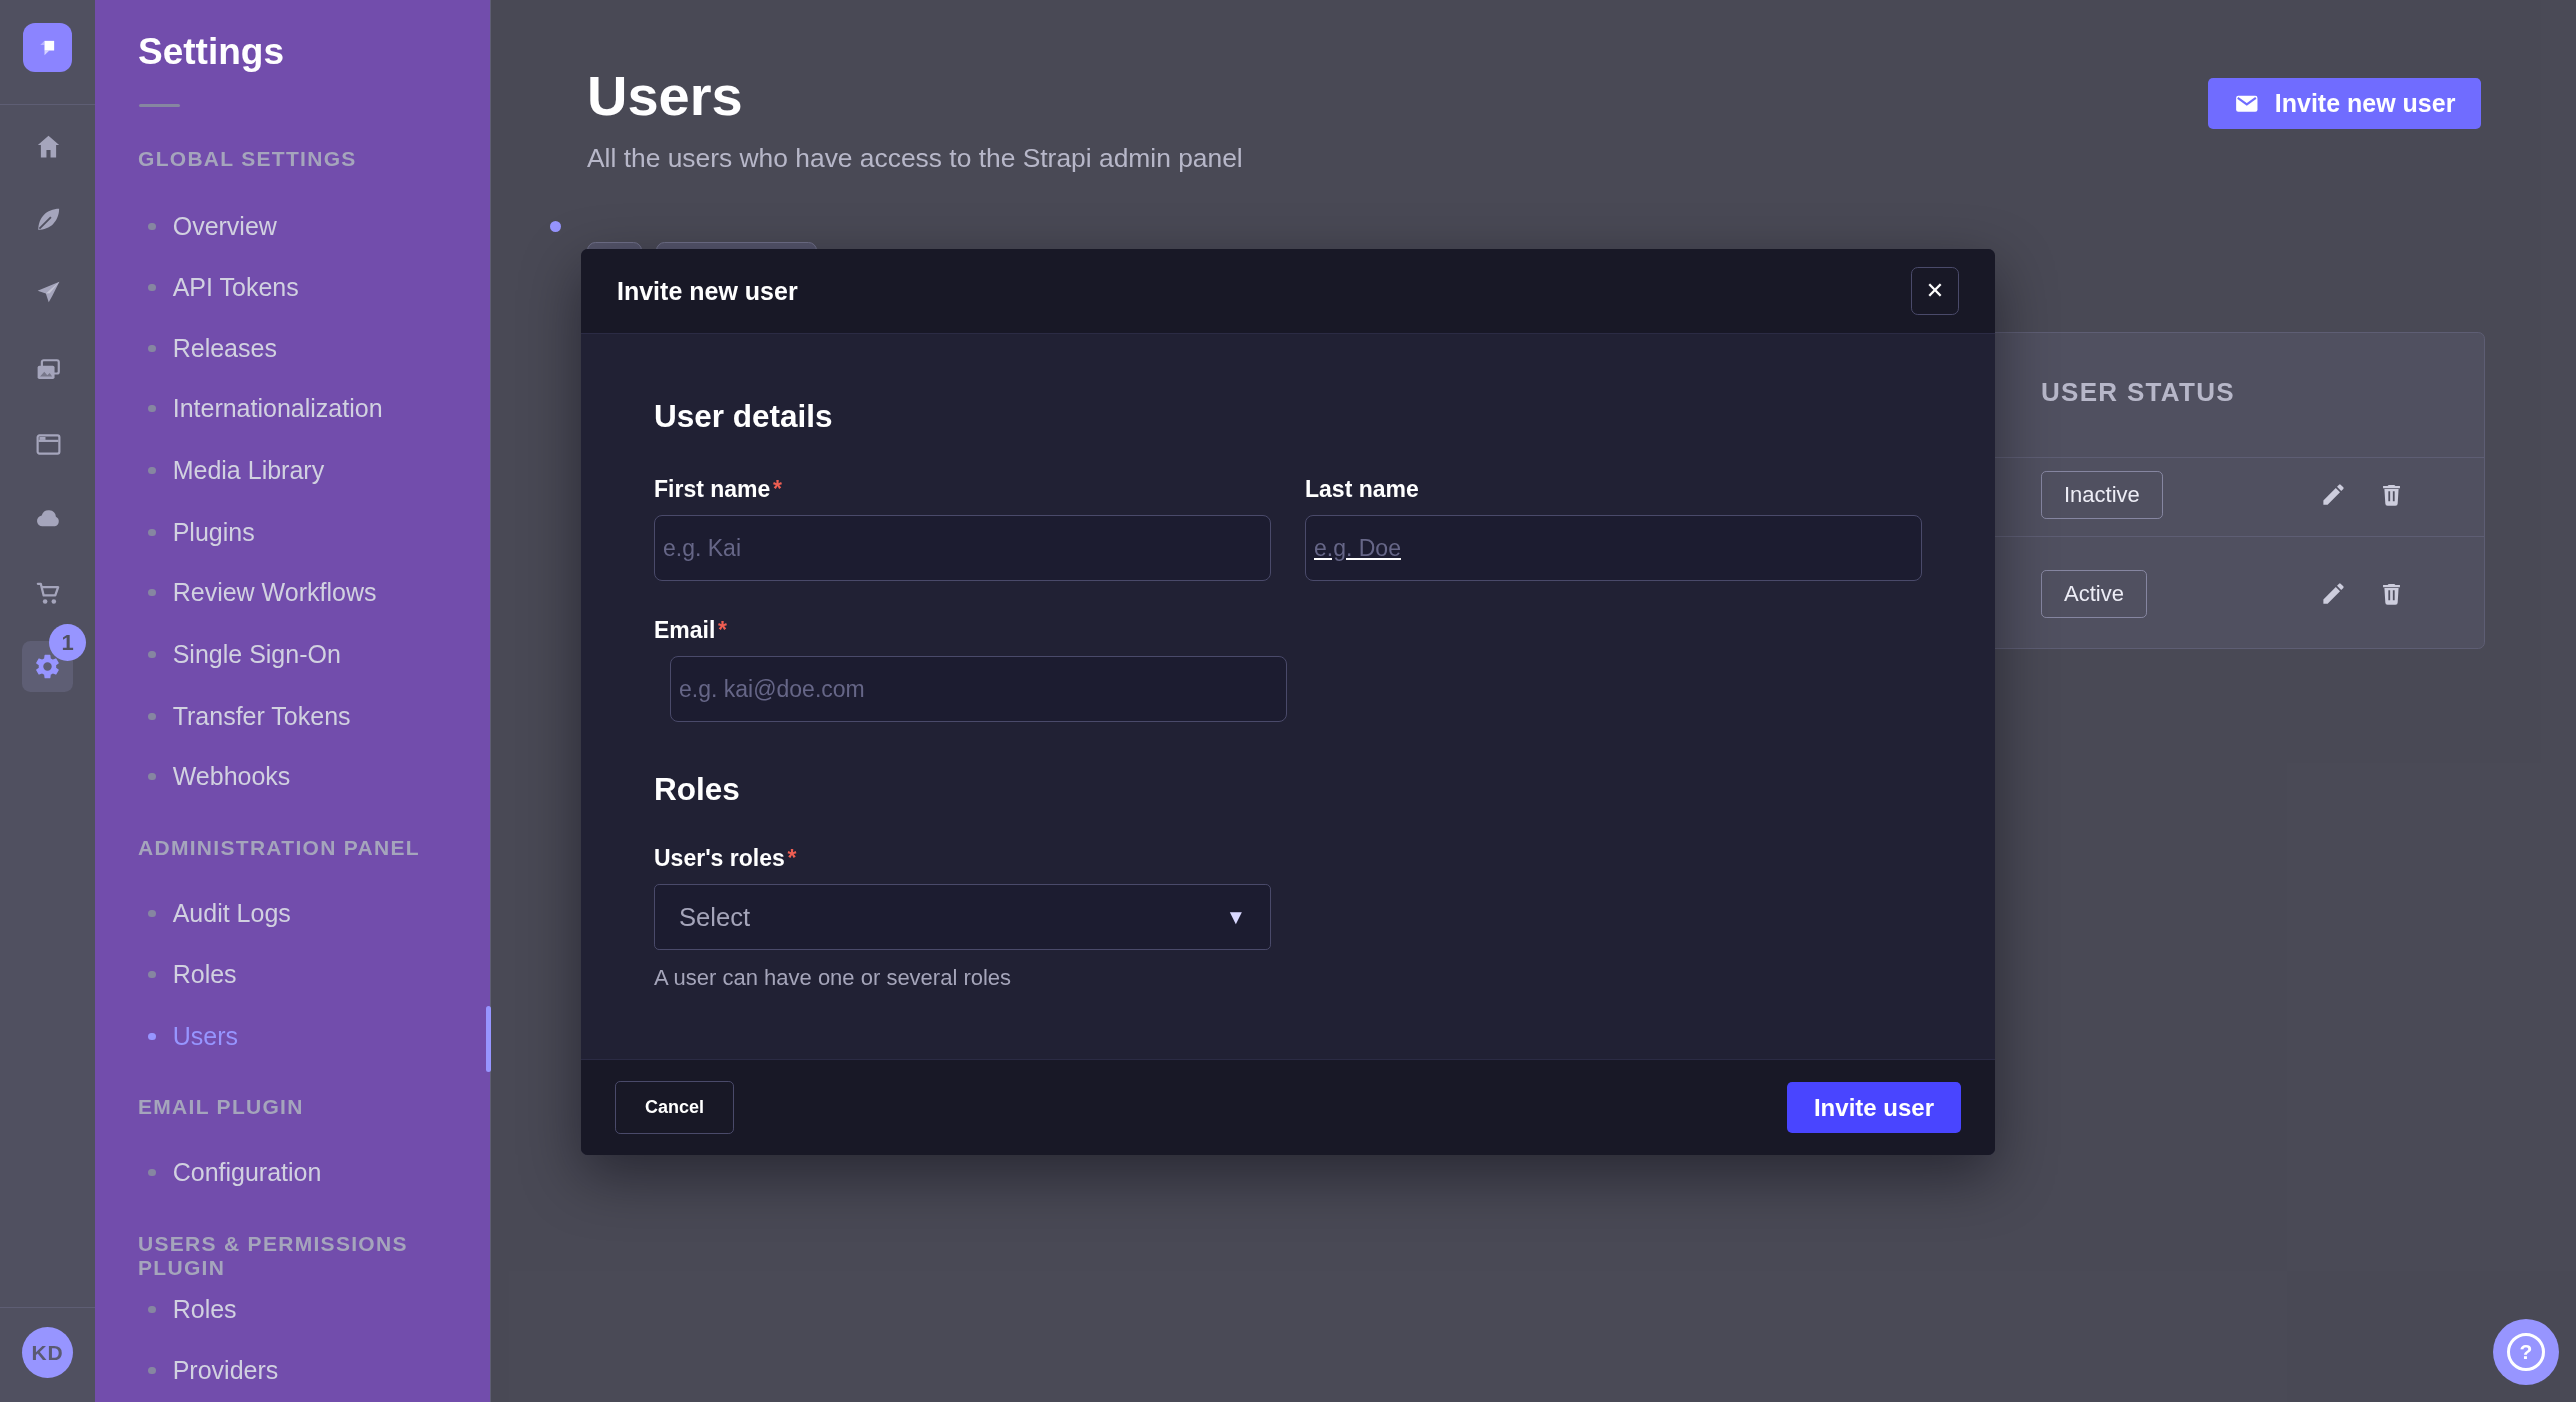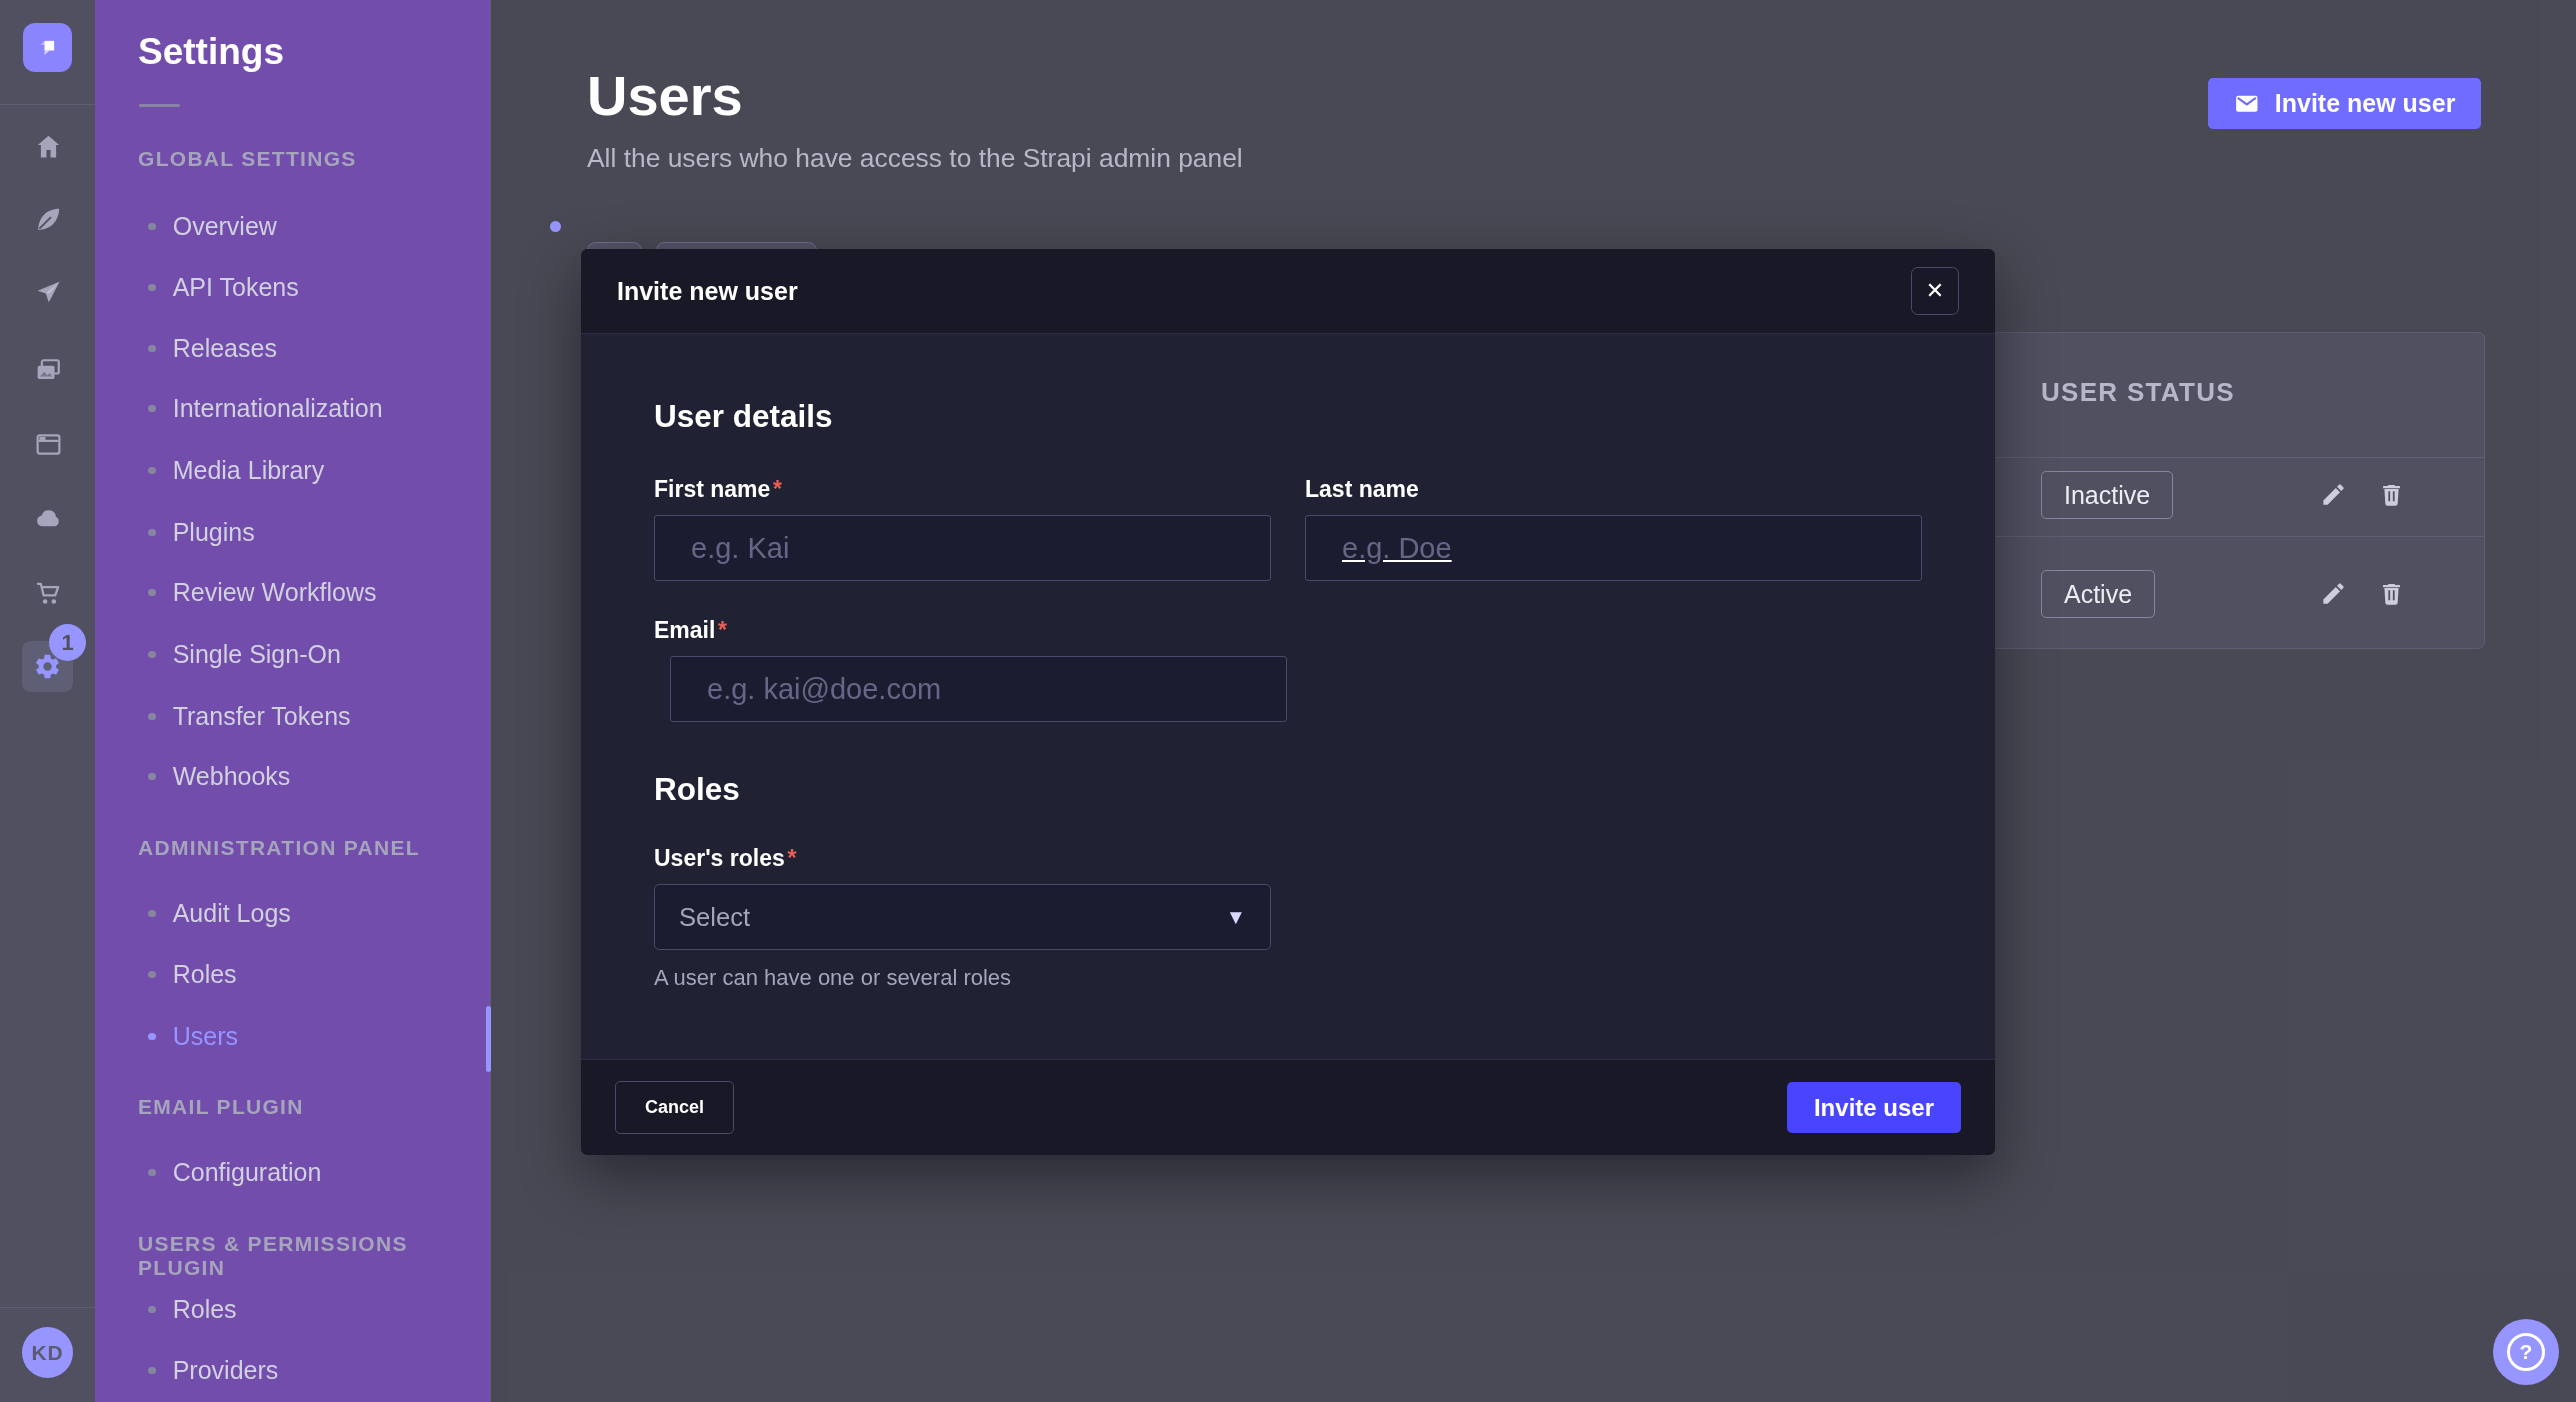--- a/index.html
+++ b/index.html
@@ -37,39 +37,39 @@
   .page-subtitle{position:absolute;left:587px;top:143px;font-size:26.4px;color:#a5a5ba;}
   .invite-top-btn{position:absolute;right:95px;top:78px;height:51px;background:#4945ff;border-radius:5.1px;display:flex;align-items:center;gap:15.3px;padding:0 25.6px;cursor:pointer;}
   .invite-top-btn span{color:#ffffff;font-size:25px;font-weight:600;}
   .partial-btn{position:absolute;top:242px;height:51px;background:#262640;border:0.9px solid #4a4a6a;border-radius:8.5px;}
   .partial-sm{left:587px;width:53px;}
   .partial-lg{left:656px;width:159px;}
   
   .table-card{position:absolute;left:587px;top:332px;width:1896px;height:315px;background:#212134;border:0.9px solid #32324d;border-radius:6.8px;}
   .table-hdr{position:absolute;left:1453px;top:44px;font-size:26px;font-weight:600;letter-spacing:1.3px;color:#a5a5ba;}
   .table-div{position:absolute;left:0;width:1896px;height:0.9px;background:#32324d;}
-  .status-badge{position:absolute;left:1453px;height:46px;border:0.9px solid #666687;border-radius:5.1px;display:flex;align-items:center;padding:0 22px;color:#eaeaf4;font-size:25px;}
+  .status-badge{position:absolute;left:1453px;height:46px;border:0.9px solid #666687;border-radius:5.1px;display:flex;align-items:center;padding:0 22px;color:#eaeaf4;font-size:22px;}
   .row-icon{position:absolute;width:32px;height:32px;cursor:pointer;display:flex;align-items:center;justify-content:center;}
   .row-icon svg{width:27px;height:27px;}
   
   .help-btn{position:absolute;left:2493px;top:1319px;width:66px;height:66px;border-radius:50%;background:#7b79ff;display:flex;align-items:center;justify-content:center;cursor:pointer;}
   .help-ring{width:32px;height:32px;border:3.4px solid #ffffff;border-radius:50%;color:#ffffff;font-size:21px;font-weight:700;display:flex;align-items:center;justify-content:center;}
   
   .overlay{position:absolute;inset:0;background:rgba(250,250,255,0.22);z-index:50;}
   
   .modal{position:absolute;left:581px;top:249px;width:1414px;height:906px;background:#212134;border-radius:6.8px;z-index:100;box-shadow:0 20.4px 60px rgba(3,3,10,0.45);}
   .modal-hdr{position:absolute;left:0;top:0;width:1414px;height:85px;background:#181826;border-radius:6.8px 6.8px 0 0;border-bottom:0.9px solid #2b2b44;display:flex;align-items:center;justify-content:space-between;padding:0 36px;box-sizing:border-box;}
   .modal-title{font-size:25px;font-weight:600;color:#ffffff;}
   .modal-close{width:46px;height:46px;border:0.9px solid #4a4a6a;border-radius:6.8px;background:#181826;color:#ffffff;font-size:22px;display:flex;align-items:center;justify-content:center;cursor:pointer;}
   .modal-body{position:absolute;left:0;top:76px;width:1414px;height:886px;padding:73px 73px 0 73px;box-sizing:border-box;}
   .section-heading{font-size:31.5px;font-weight:600;color:#ffffff;}
   .form-grid{display:grid;grid-template-columns:1fr 1fr;column-gap:34px;}
   .fld-label{font-size:23px;font-weight:600;color:#ffffff;}
   .req{color:#ee5e52;font-weight:700;margin-left:2.6px;}
-  .txt-input{width:100%;height:66px;box-sizing:border-box;background:#1c1c30;border:0.9px solid #4a4a6a;border-radius:3px;color:#ffffff;font-size:29px;padding:0 36px;outline:none;font-family:"Liberation Sans", sans-serif;}
+  .txt-input{width:100%;height:66px;box-sizing:border-box;background:#1c1c30;border:0.9px solid #4a4a6a;border-radius:8px;color:#ffffff;font-size:23px;padding:0 8px;outline:none;font-family:"Liberation Sans", sans-serif;}
   .txt-input::placeholder{color:#666687;opacity:1;}
   .select-box{width:100%;height:66px;box-sizing:border-box;background:#1c1c30;border:0.9px solid #4a4a6a;border-radius:5.1px;display:flex;align-items:center;justify-content:space-between;padding:0 24px;cursor:pointer;}
   .select-value{color:#a5a5ba;font-size:25.6px;}
   .select-chevron{color:#d9d8ff;font-size:20.4px;}
   .helper-text{margin-top:15.3px;font-size:22px;color:#a5a5ba;}
   .toggle-wrap{width:545px;height:72px;box-sizing:border-box;background:#14141f;border:0.9px solid #4a4a6a;border-radius:5.1px;display:flex;padding:4.3px;}
   .toggle-opt{flex:1;display:flex;align-items:center;justify-content:center;font-size:23px;font-weight:600;color:#a5a5ba;border-radius:4.3px;cursor:pointer;letter-spacing:0.4px;}
   .toggle-opt.selected{background:#212134;border:0.9px solid #4a4a6a;color:#7b79ff;font-weight:700;}
   .modal-ftr{position:absolute;left:0;bottom:0;width:1414px;height:96px;background:#181826;border-top:0.9px solid #2b2b44;border-radius:0 0 6.8px 6.8px;display:flex;align-items:center;justify-content:space-between;padding:0 34px;box-sizing:border-box;}
   .btn-cancel{height:51px;padding:0 29px;border:0.9px solid #4a4a6a;border-radius:5.1px;background:#181826;color:#ffffff;font-size:18px;font-weight:600;display:flex;align-items:center;cursor:pointer;}

